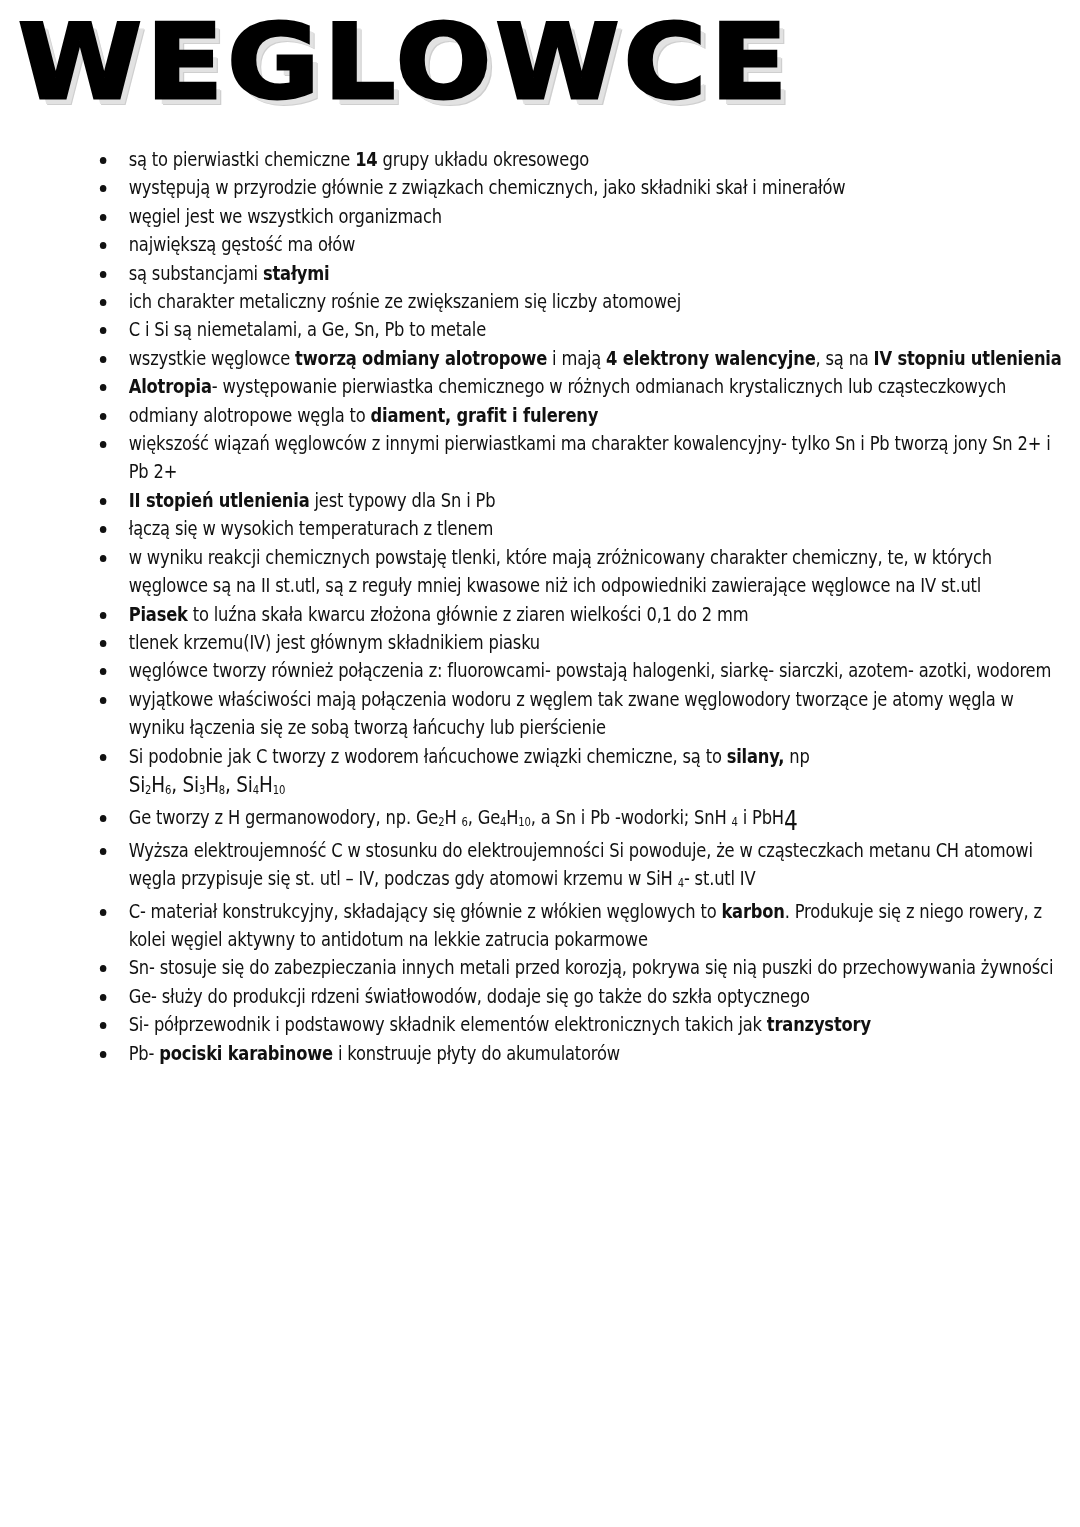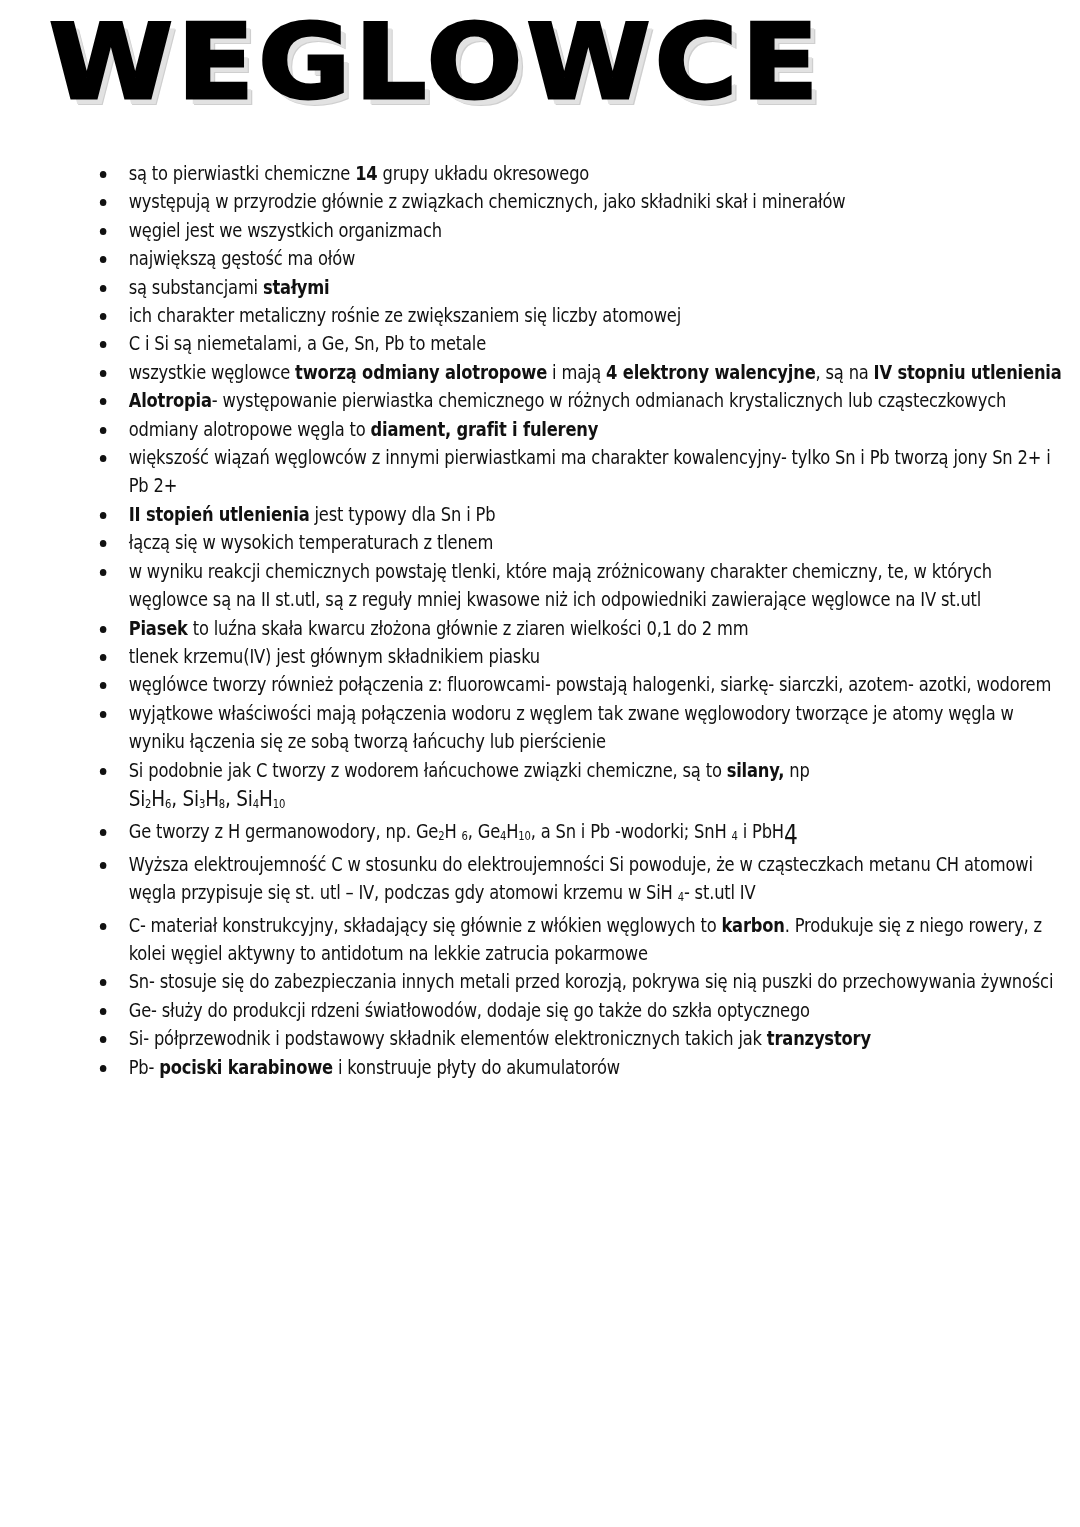--- a/index.html
+++ b/index.html
@@ -1,20 +1,20 @@
 <!DOCTYPE html>
 <html><head>
 <meta charset="utf-8">
 <style>
   html,body{margin:0;padding:0;background:#fff;}
   body{width:1080px;height:1527px;position:relative;overflow:hidden;font-family:"DejaVu Sans Condensed","DejaVu Sans",sans-serif;color:#111;}
-  .title{position:absolute;left:18px;top:6px;height:112px;display:flex;align-items:center;margin-left:31px;}
+  .title{position:absolute;left:18px;top:6px;height:112px;display:flex;align-items:center;}
   .title span{font-family:"DejaVu Sans",sans-serif;font-weight:900;font-size:104px;letter-spacing:4px;color:#000;
     text-shadow:5px 6px 0 #e2e2e2, 6px 7px 0 #cfcfcf;-webkit-text-stroke:3px #000;line-height:1;transform:scaleX(1.08);transform-origin:left center;display:inline-block;}
-  ul.notes{position:absolute;left:98px;top:160px;width:940px;margin:0;padding:0;list-style:none;}
+  ul.notes{position:absolute;left:98px;top:146px;width:940px;margin:0;padding:0;list-style:none;}
   ul.notes li{position:relative;padding-left:33px;font-size:19.5px;line-height:28.4px;letter-spacing:-0.2px;transform:scaleX(0.93);transform-origin:left top;width:1010px;}
   ul.notes li::before{content:"";position:absolute;left:2px;top:11px;width:7px;height:7px;border-radius:50%;background:#111;}
   b{font-weight:bold;}
   .sub{font-size:12px;vertical-align:-2px;}
   .formula{font-size:22px;}
   .big4{font-size:26px;vertical-align:-6px;}
 </style>
 </head>
 <body>
 

